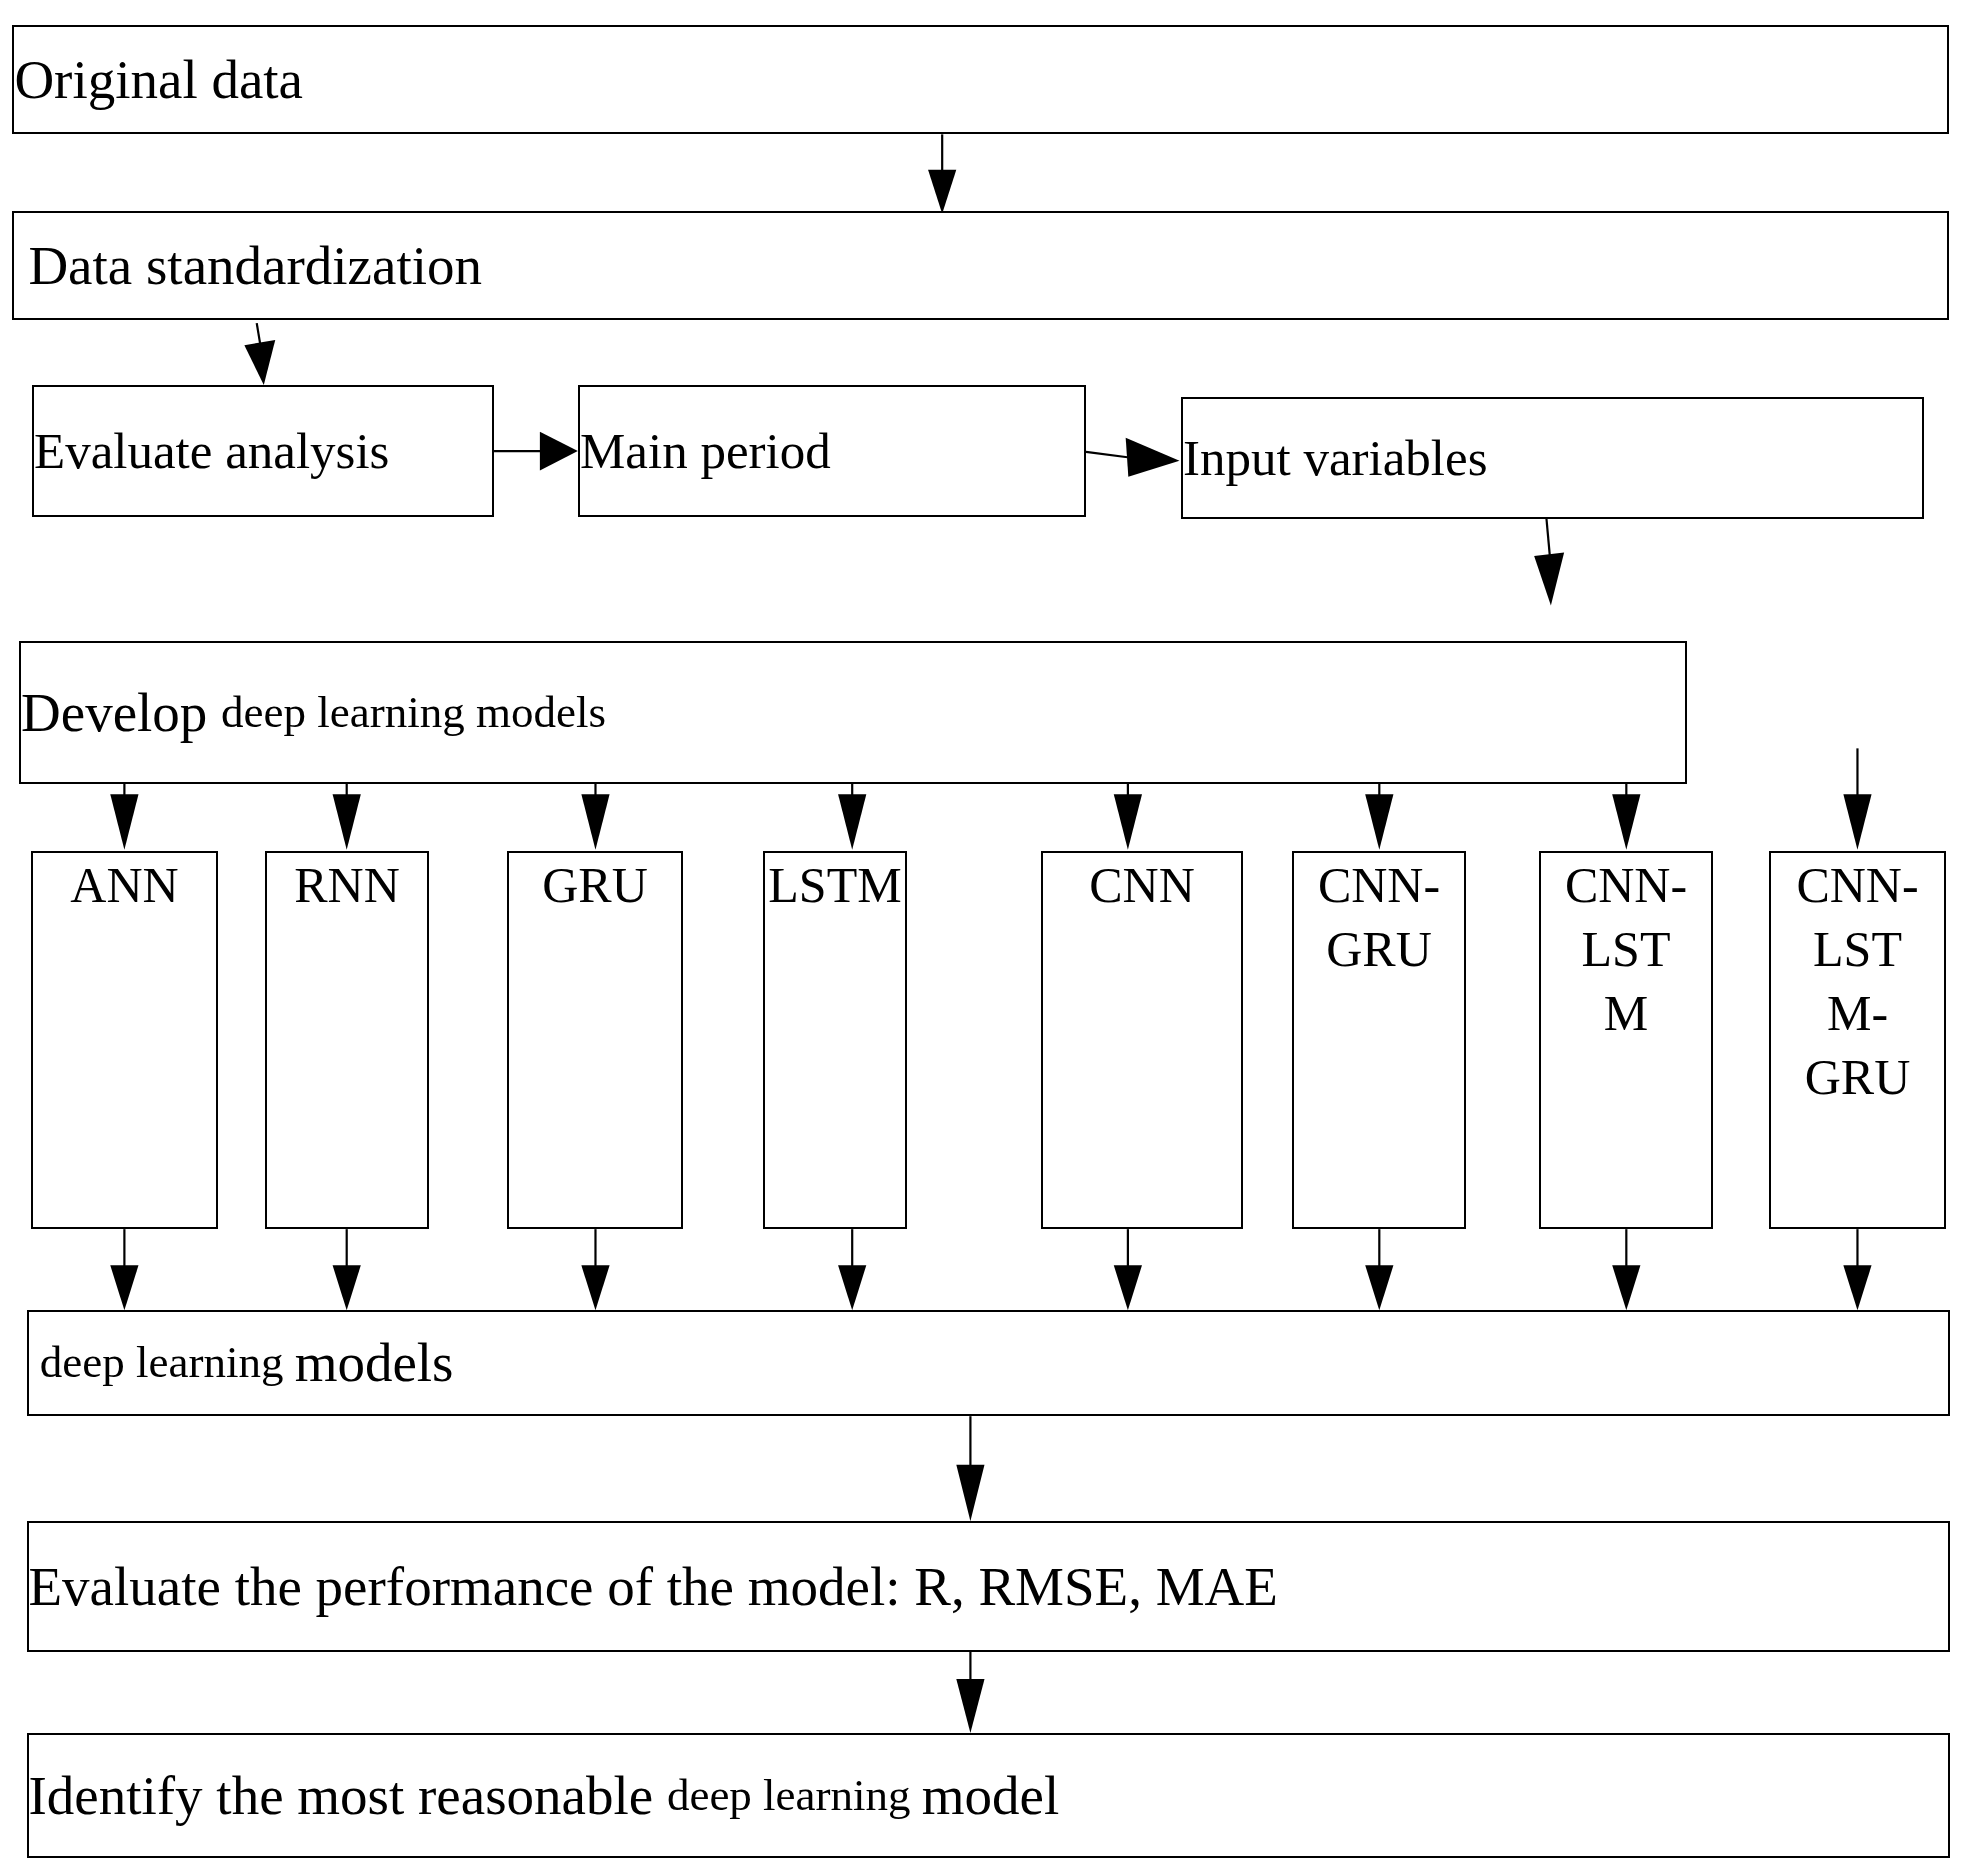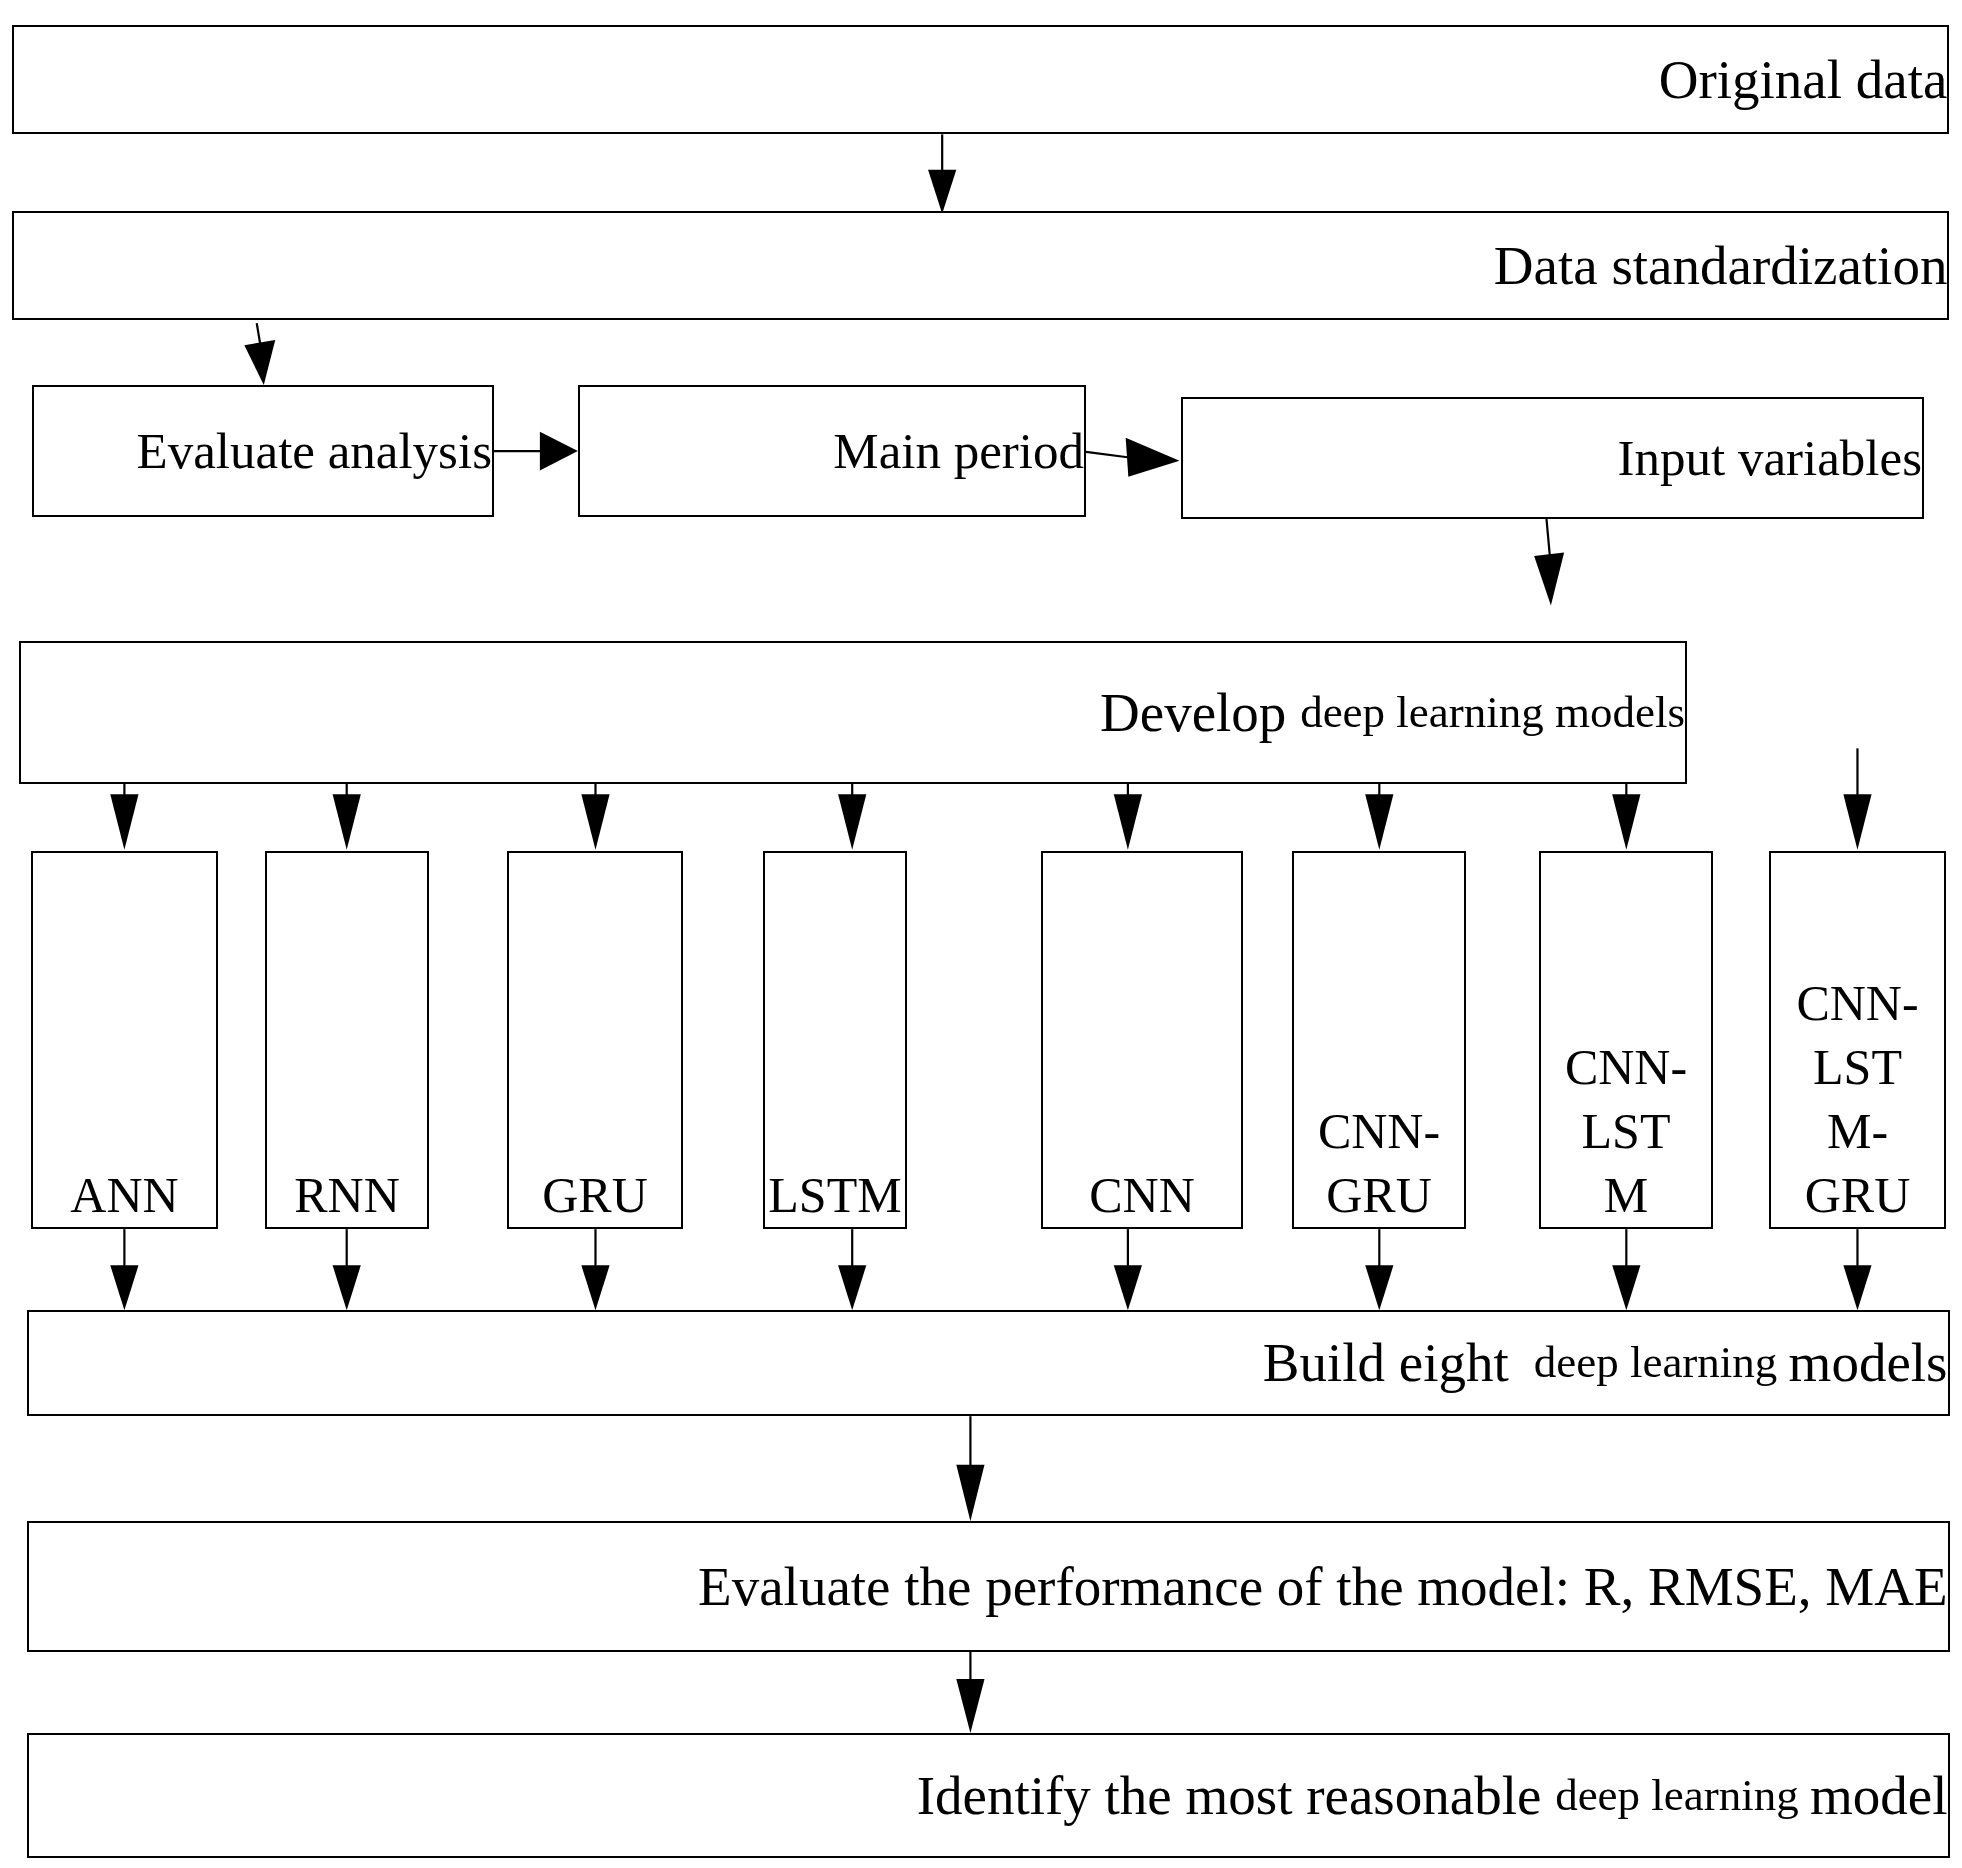--- a/index.html
+++ b/index.html
@@ -17,21 +17,21 @@
     left:0;top:0;
     width:1962px;height:1869px;
     pointer-events:none;
   }
   .box{
     position:absolute;
     border:2.6px solid #000;
     background:#ffffff;
     display:flex;
     align-items:center;
-    justify-content:flex-end;
+    justify-content:flex-start;
     text-align:center;
     box-sizing:border-box;
   }
   .part{white-space:pre;}
   .t-lg{font-size:55px;line-height:1.15;}
   .t-sm{font-size:45px;line-height:1.15;}
   .row3 .t-lg{font-size:51px;}
   .model-box{flex-direction:column;}
   .model-line{font-size:50px;line-height:1.28;white-space:pre;}
 
@@ -165,21 +165,20 @@
   <div class="box b-inputvars row3">
     <span class="part t-lg">Input variables</span>
   </div>
 
   <div class="box b-develop">
     <span class="part t-lg">Develop </span>
       <span class="part t-sm">deep learning models</span>
   </div>
 
   <div class="box b-build">
-    <span class="part t-lg">Build eight </span>
       <span class="part t-sm"> deep learning </span>
       <span class="part t-lg">models</span>
   </div>
 
   <div class="box b-evaluate">
     <span class="part t-lg">Evaluate the performance of the model: R, RMSE, MAE</span>
   </div>
 
   <div class="box b-identify">
     <span class="part t-lg">Identify the most reasonable </span>

